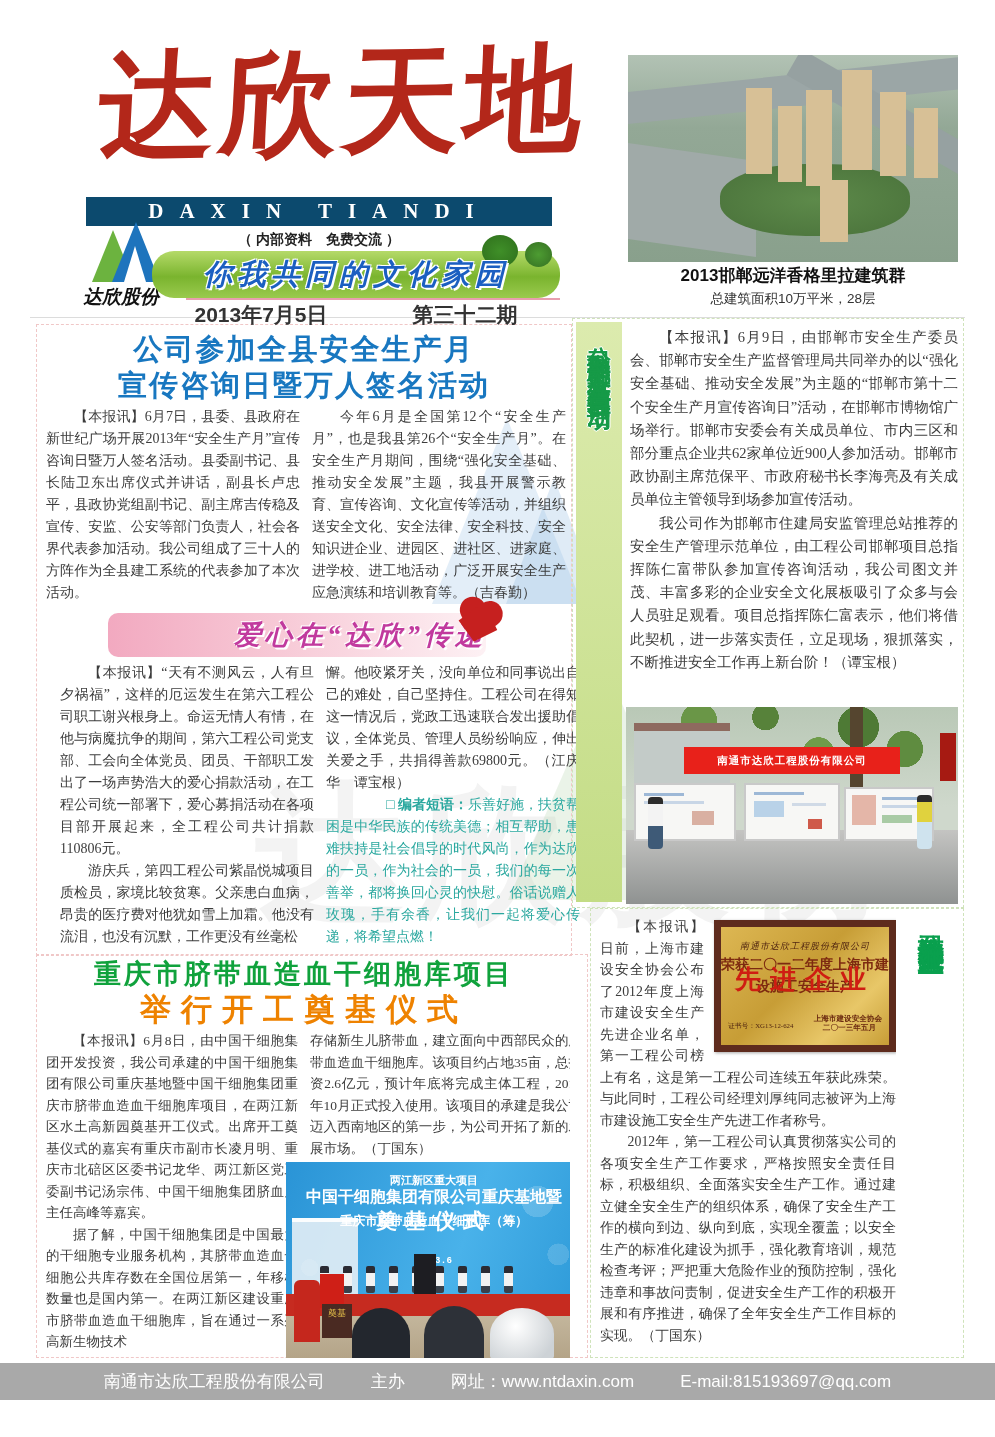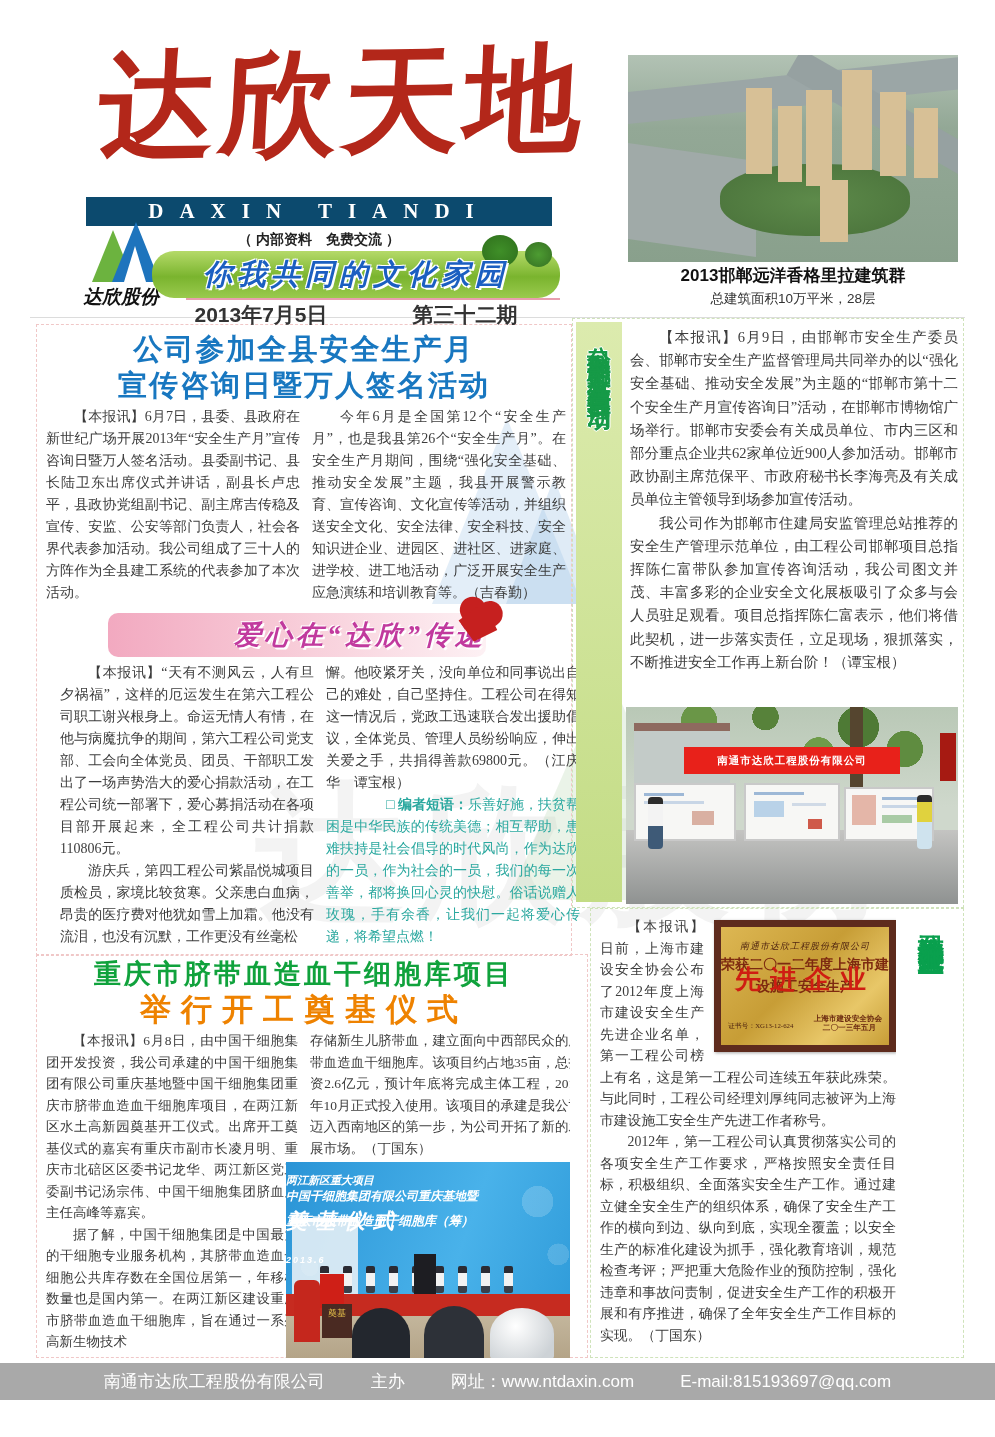--- a/index.html
+++ b/index.html
@@ -92,21 +92,21 @@
   .cm-photo{position:relative;width:296px;height:196px;margin-left:-24px;margin-top:3px;overflow:hidden;
             background:linear-gradient(180deg,#c9bda4 70%,#b4a488 100%);}
   .cm-backdrop{position:absolute;left:0;top:0;width:100%;height:132px;
       background:
         radial-gradient(circle 26px at 85% 30%,rgba(255,255,255,0.18) 0 60%,rgba(0,0,0,0) 61%),
         radial-gradient(circle 18px at 92% 70%,rgba(255,255,255,0.15) 0 60%,rgba(0,0,0,0) 61%),
         radial-gradient(circle 14px at 8% 80%,rgba(255,255,255,0.15) 0 60%,rgba(0,0,0,0) 61%),
         linear-gradient(110deg,#2a94d6,#49b2ea 60%,#2f9bd9);}
   .cm-bldg{position:absolute;left:6px;top:56px;width:66px;height:74px;background:rgba(238,243,247,0.85);
       border-top:4px solid rgba(255,255,255,0.9);}
-  .cm-t{position:absolute;width:100%;text-align:left;color:#fff;font-weight:bold;font-style:italic;}
+  .cm-t{position:absolute;width:100%;text-align:center;color:#fff;font-weight:bold;}
   .cm-carpet{position:absolute;left:0;top:132px;width:100%;height:22px;background:#c62b20;}
   .cm-people{position:absolute;left:34px;top:104px;width:230px;display:flex;gap:14px;}
   .cm-people i{display:block;width:9px;height:27px;border-radius:2px;
       background:linear-gradient(180deg,#2b2b33 26%,#f2f2f2 26% 74%,#39404a 74%);}
   .cm-cam{position:absolute;left:128px;top:92px;width:22px;height:40px;background:#1d1d22;}
   .cm-flag{position:absolute;left:34px;top:112px;width:24px;height:34px;background:#cf1f17;}
   .cm-stone{position:absolute;left:36px;top:142px;width:30px;height:34px;background:#4a2a22;color:#e8c34a;
             font-size:9px;line-height:11px;text-align:center;padding-top:4px;box-sizing:border-box;}
   .cm-headL{position:absolute;left:66px;bottom:-6px;width:58px;height:56px;background:#23272e;border-radius:50% 50% 0 0;}
   .cm-headM{position:absolute;left:138px;bottom:-6px;width:60px;height:58px;background:#2d3138;border-radius:50% 50% 0 0;}
@@ -253,21 +253,21 @@
     <div class="cq-c1 just">
       <p class="indent">【本报讯】6月8日，由中国干细胞集团开发投资，我公司承建的中国干细胞集团有限公司重庆基地暨中国干细胞集团重庆市脐带血造血干细胞库项目，在两江新区水土高新园奠基开工仪式。出席开工奠基仪式的嘉宾有重庆市副市长凌月明、重庆市北碚区区委书记龙华、两江新区党工委副书记汤宗伟、中国干细胞集团脐血库主任高峰等嘉宾。</p>
       <p class="indent">据了解，中国干细胞集团是中国最大的干细胞专业服务机构，其脐带血造血干细胞公共库存数在全国位居第一，年移植数量也是国内第一。在两江新区建设重庆市脐带血造血干细胞库，旨在通过一系列高新生物技术</p>
     </div>
     <div class="cq-c2">
       <p class="just">存储新生儿脐带血，建立面向中西部民众的脐带血造血干细胞库。该项目约占地35亩，总投资2.6亿元，预计年底将完成主体工程，2014年10月正式投入使用。该项目的承建是我公司迈入西南地区的第一步，为公司开拓了新的发展市场。（丁国东）</p>
       <div class="cm-photo">
         <div class="cm-backdrop"></div>
         <div class="cm-bldg"></div>
         <div class="cm-t sans" style="top:8px;font-size:11px;">两江新区重大项目</div>
-        <div class="cm-t sans" style="top:24px;font-size:12px;">中国干细胞集团有限公司重庆基地暨</div>
+        <div class="cm-t sans" style="top:24px;font-size:16px;">中国干细胞集团有限公司重庆基地暨</div>
         <div class="cm-t sans" style="top:41px;font-size:12.5px;margin-top:8px;">重庆市脐带血造血干细胞库（筹）</div>
         <div class="cm-t sans" style="top:48px;font-size:21px;letter-spacing:8px;">奠基仪式</div>
         <div class="cm-t sans" style="top:88px;font-size:9px;letter-spacing:2px;">2013.6</div>
         <div class="cm-people">
             <i></i>
             <i></i>
             <i></i>
             <i></i>
             <i></i>
             <i></i>

